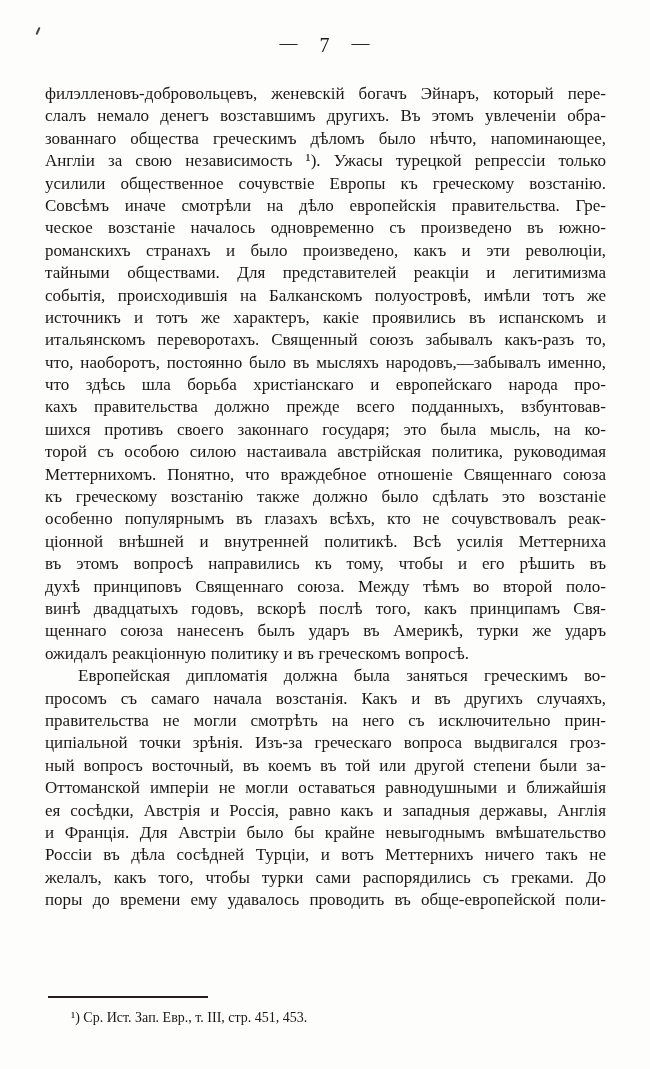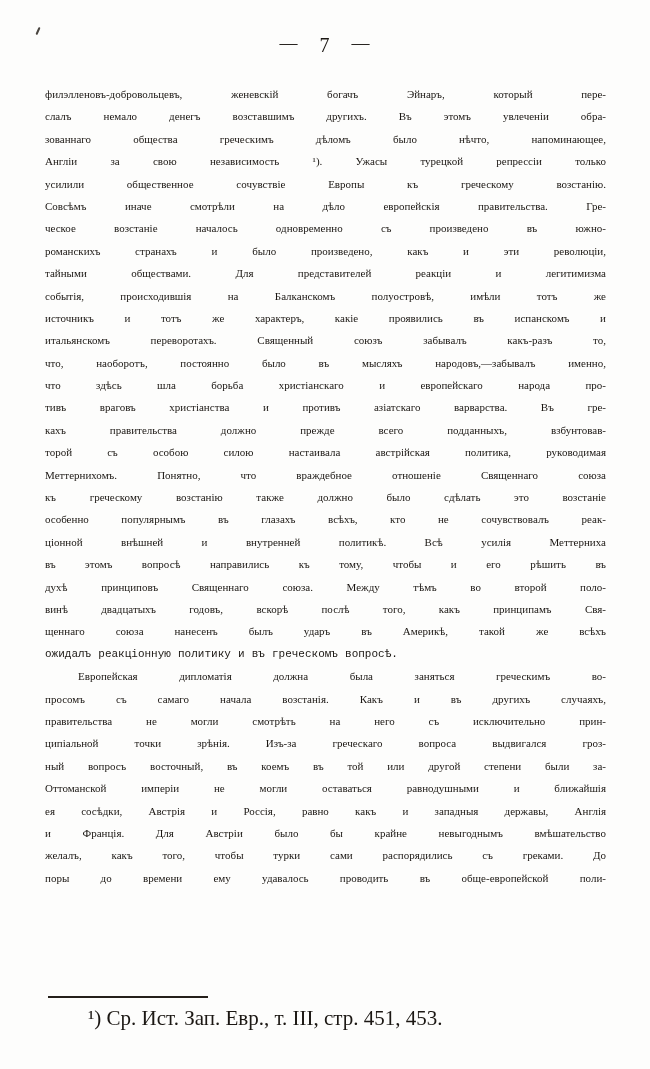--- a/index.html
+++ b/index.html
@@ -47,50 +47,49 @@
     display: inline-block;
     font-size: 20px;
   }
   .text-block {
     position: absolute;
     left: 45px;
     top: 83px;
     width: 561px;
   }
   .text-line {
-    font-size: 11px;
+    font-size: 17px;
     line-height: 22.4px;
     height: 22.4px;
     text-align: justify;
     text-align-last: justify;
     white-space: nowrap;
     overflow: visible;
     word-spacing: 0.5px;
   }
   .text-line.indent {
     text-indent: 33px;
   }
   .text-line.para-end {
     text-align-last: left;
-    font-family: Liberation Mono, monospace;
   }
   .footnote-rule {
     position: absolute;
     left: 48px;
     top: 996px;
     width: 160px;
     height: 2px;
     background: #241f1a;
   }
   .footnote {
     position: absolute;
-    left: 88px;
+    left: 71px;
     top: 1008px;
     width: 480px;
-    font-size: 21px;
+    font-size: 14px;
     line-height: 20px;
   }
 </style>
 </head>
 <body>
 
 <div class="page">
 
   <div class="scan-speck"></div>
 
@@ -106,40 +105,41 @@
       <div class="text-line">усилили общественное сочувствіе Европы къ греческому возстанію.</div>
       <div class="text-line">Совсѣмъ иначе смотрѣли на дѣло европейскія правительства. Гре-</div>
       <div class="text-line">ческое возстаніе началось одновременно съ произведено въ южно-</div>
       <div class="text-line">романскихъ странахъ и было произведено, какъ и эти революціи,</div>
       <div class="text-line">тайными обществами. Для представителей реакціи и легитимизма</div>
       <div class="text-line">событія, происходившія на Балканскомъ полуостровѣ, имѣли тотъ же</div>
       <div class="text-line">источникъ и тотъ же характеръ, какіе проявились въ испанскомъ и</div>
       <div class="text-line">итальянскомъ переворотахъ. Священный союзъ забывалъ какъ-разъ то,</div>
       <div class="text-line">что, наоборотъ, постоянно было въ мысляхъ народовъ,—забывалъ именно,</div>
       <div class="text-line">что здѣсь шла борьба христіанскаго и европейскаго народа про-</div>
-      <div class="text-line">тивъ враговъ христіанства и противъ азіатскаго варварства. Въ гре-</div>
       <div class="text-line">кахъ правительства должно прежде всего подданныхъ, взбунтовав-</div>
+      <div class="text-line">шихся противъ своего законнаго государя; это была мысль, на ко-</div>
       <div class="text-line">торой съ особою силою настаивала австрійская политика, руководимая</div>
       <div class="text-line">Меттернихомъ. Понятно, что враждебное отношеніе Священнаго союза</div>
       <div class="text-line">къ греческому возстанію также должно было сдѣлать это возстаніе</div>
       <div class="text-line">особенно популярнымъ въ глазахъ всѣхъ, кто не сочувствовалъ реак-</div>
       <div class="text-line">ціонной внѣшней и внутренней политикѣ. Всѣ усилія Меттерниха</div>
       <div class="text-line">въ этомъ вопросѣ направились къ тому, чтобы и его рѣшить въ</div>
       <div class="text-line">духѣ принциповъ Священнаго союза. Между тѣмъ во второй поло-</div>
       <div class="text-line">винѣ двадцатыхъ годовъ, вскорѣ послѣ того, какъ принципамъ Свя-</div>
-      <div class="text-line">щеннаго союза нанесенъ былъ ударъ въ Америкѣ, такой же всѣхъ</div>
+      <div class="text-line">щеннаго союза нанесенъ былъ ударъ въ Америкѣ, турки же ударъ</div>
       <div class="text-line para-end">ожидалъ реакціонную политику и въ греческомъ вопросѣ.</div>
       <div class="text-line indent">Европейская дипломатія должна была заняться греческимъ во-</div>
       <div class="text-line">просомъ съ самаго начала возстанія. Какъ и въ другихъ случаяхъ,</div>
       <div class="text-line">правительства не могли смотрѣть на него съ исключительно прин-</div>
       <div class="text-line">ципіальной точки зрѣнія. Изъ-за греческаго вопроса выдвигался гроз-</div>
       <div class="text-line">ный вопросъ восточный, въ коемъ въ той или другой степени были за-</div>
       <div class="text-line">Оттоманской имперіи не могли оставаться равнодушными и ближайшія</div>
       <div class="text-line">ея сосѣдки, Австрія и Россія, равно какъ и западныя державы, Англія</div>
       <div class="text-line">и Франція. Для Австріи было бы крайне невыгоднымъ вмѣшательство</div>
+      <div class="text-line">Россіи въ дѣла сосѣдней Турціи, и вотъ Меттернихъ ничего такъ не</div>
       <div class="text-line">желалъ, какъ того, чтобы турки сами распорядились съ греками. До</div>
       <div class="text-line">поры до времени ему удавалось проводить въ обще-европейской поли-</div>
     </div>
 
   <div class="footnote-rule"></div>
 
   <div class="footnote">¹) Ср. Ист. Зап. Евр., т. III, стр. 451, 453.</div>
 
 </div>
 

